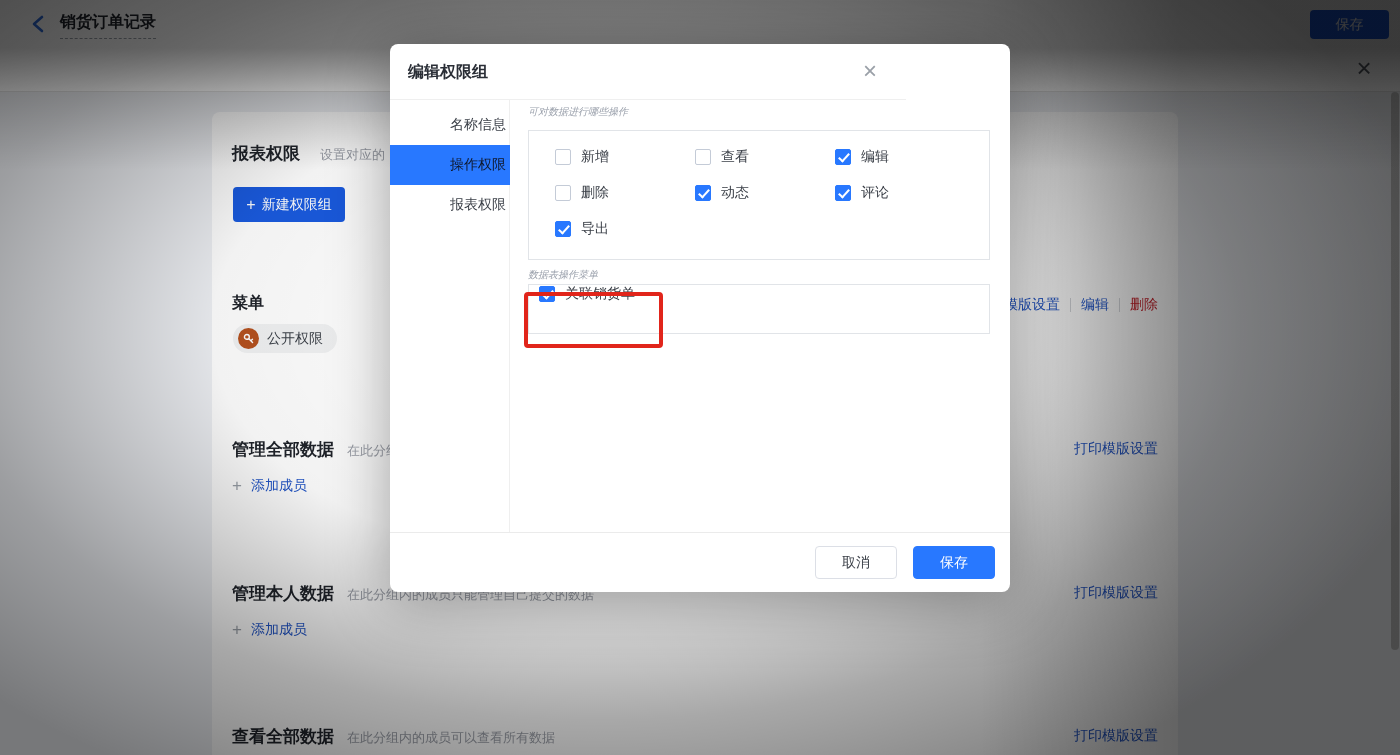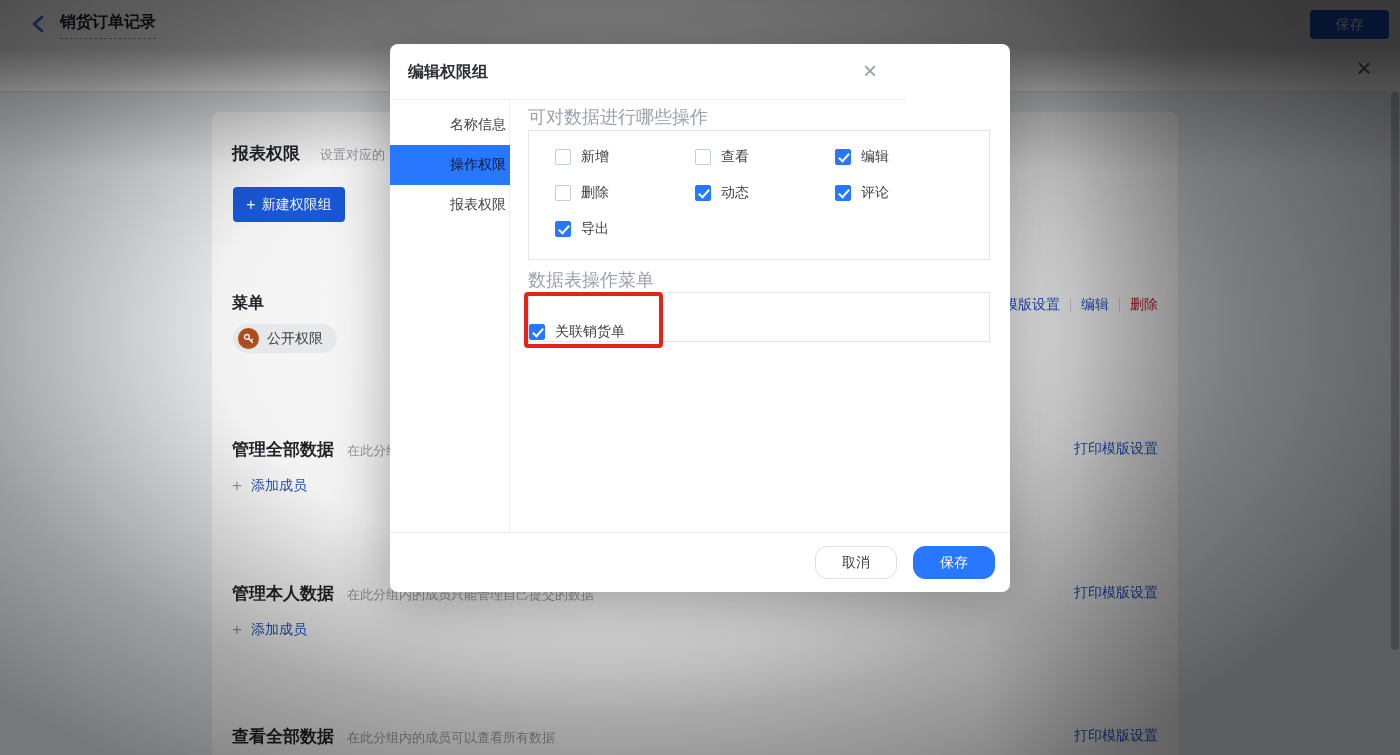--- a/index.html
+++ b/index.html
@@ -57,36 +57,36 @@
   .modal { position:absolute; left:390px; top:44px; width:620px; height:548px; background:#ffffff; border-radius:8px; box-shadow:0 10px 60px rgba(0,0,0,0.35); z-index:10; }
   .m-header { position:absolute; left:0; top:0; width:516px; height:56px; border-bottom:1px solid #efefef; }
   .m-title { position:absolute; left:18px; top:18px; font-size:16px; font-weight:bold; color:#2a2e36; }
   .m-close { position:absolute; right:22px; top:13px; width:28px; height:28px; font-size:24px; color:#9aa0a8; display:flex; align-items:center; justify-content:center; cursor:pointer; }
   .m-close::before { content:"\00D7"; }
 
   .m-tabs { position:absolute; left:0; top:56px; width:120px; height:432px; border-right:1px solid #efefef; padding-top:5px; }
   .m-tab { width:120px; height:40px; display:flex; align-items:center; justify-content:flex-end; padding-right:4px; font-size:14px; color:#3a3f47; cursor:pointer; }
   .m-tab.active { background:#2878ff; color:#0f172a; }
 
-  .m-label { position:absolute; left:138px; font-size:18px; color:#9ba1ac; }
+  .m-label { position:absolute; left:138px; font-size:10px; color:#9ba1ac;font-style:italic; }
   .lab-ops { top:61px; }
   .lab-menu { top:224px; }
 
   .op-box { position:absolute; left:138px; top:86px; width:462px; height:130px; border:1px solid #e1e4e8; padding:8px 0 0 26px; }
   .op-grid { display:grid; grid-template-columns:140px 140px 140px; grid-auto-rows:36px; align-items:center; }
   .cb-item { display:flex; align-items:center; gap:10px; cursor:pointer; }
   .cb { position:relative; width:16px; height:16px; border:1px solid #c4cbd7; border-radius:2px; background:#fff; flex:0 0 16px; }
   .cb.checked { background:#2878ff; border-color:#2878ff; }
   .cb.checked::after { content:""; position:absolute; left:5px; top:1px; width:4px; height:9px; border:solid #fff; border-width:0 2px 2px 0; transform:rotate(42deg); }
   .cb-label { font-size:14px; color:#3a3f47; }
 
-  .menu-box { position:absolute; left:138px; top:248px; width:462px; height:50px; border:1px solid #e1e4e8; display:flex; align-items:flex-end; }
+  .menu-box { position:absolute; left:138px; top:240px; width:462px; height:50px; border:1px solid #e1e4e8; display:flex; align-items:flex-start; padding-left:10px; }
 
   .m-footer { position:absolute; left:0; top:488px; width:620px; height:60px; border-top:1px solid #ebebeb; display:flex; align-items:center; justify-content:flex-end; gap:16px; padding-right:15px; }
-  .btn { height:33px; width:82px; border-radius:12px; font-size:14px; display:flex; align-items:center; justify-content:center; cursor:pointer; }
+  .btn { height:33px; width:82px; border-radius:4px; font-size:14px; display:flex; align-items:center; justify-content:center; cursor:pointer; }
   .btn.ghost { background:#fff; border:1px solid #dcdfe6; color:#3a3f47; }
   .btn.primary { background:#2878ff; border:1px solid #2878ff; color:#fff; }
 
   
   .annotation { position:absolute; left:524px; top:292px; width:139px; height:56px; border:4px solid #e1251b; border-radius:4px; z-index:12; pointer-events:none; }
 </style>
 </head>
 <body>
 
 <div class="stage">

